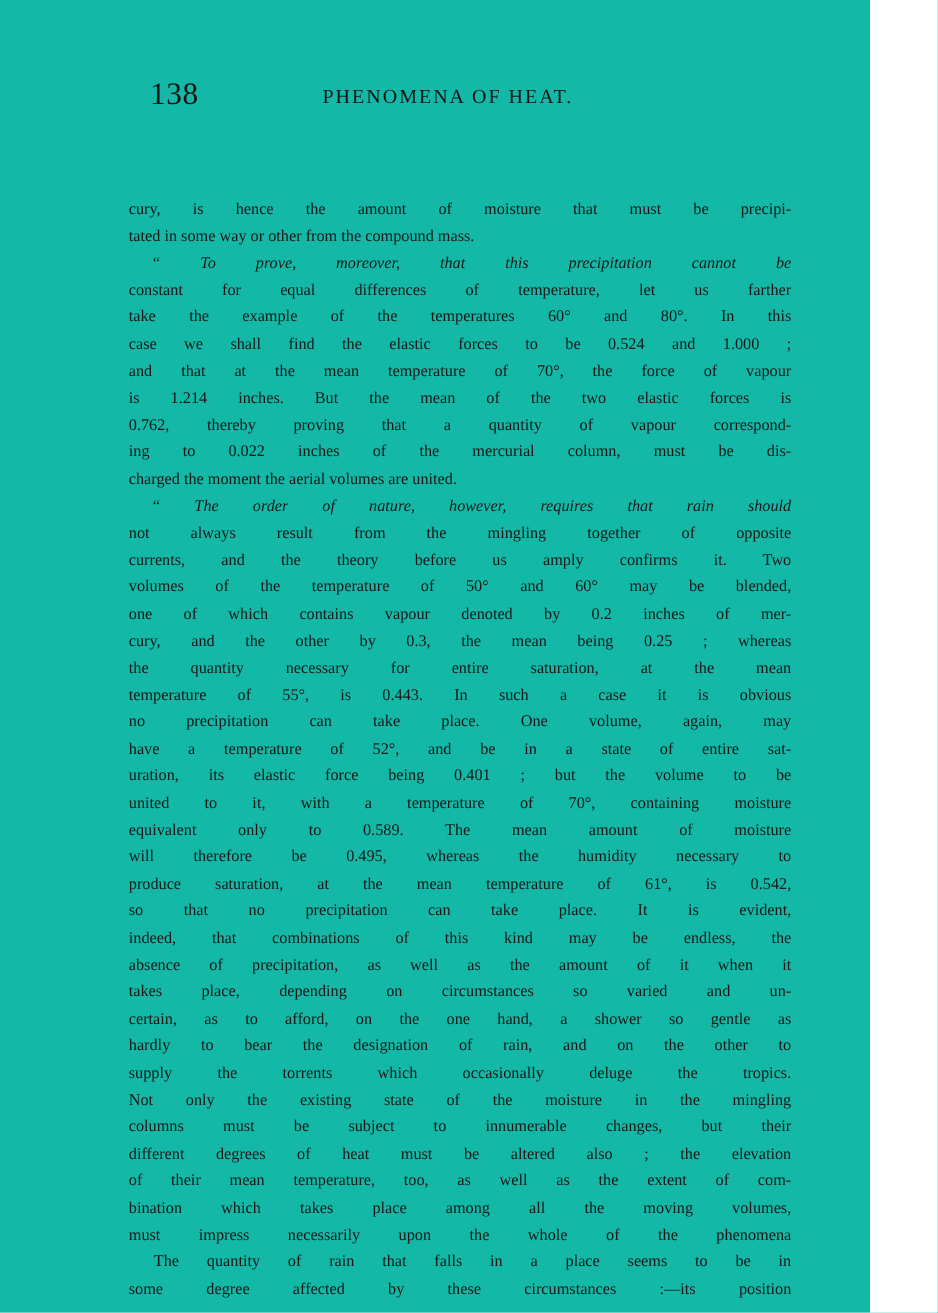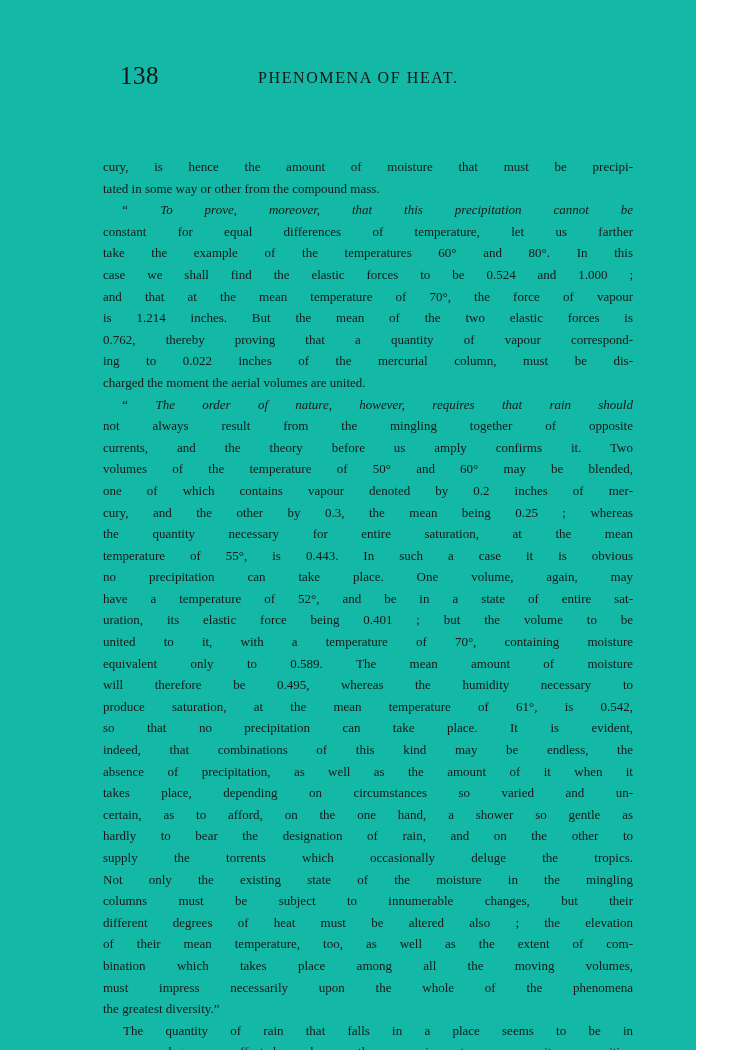--- a/index.html
+++ b/index.html
@@ -120,17 +120,16 @@
       <span class="line">takes place, depending on circumstances so varied and un-</span>
       <span class="line">certain, as to afford, on the one hand, a shower so gentle as</span>
       <span class="line">hardly to bear the designation of rain, and on the other to</span>
       <span class="line">supply the torrents which occasionally deluge the tropics.</span>
       <span class="line">Not only the existing state of the moisture in the mingling</span>
       <span class="line">columns must be subject to innumerable changes, but their</span>
       <span class="line">different degrees of heat must be altered also ; the elevation</span>
       <span class="line">of their mean temperature, too, as well as the extent of com-</span>
       <span class="line">bination which takes place among all the moving volumes,</span>
       <span class="line">must impress necessarily upon the whole of the phenomena</span>
-      <span class="line last">the greatest diversity.”</span>
       <span class="line indent">The quantity of rain that falls in a place seems to be in</span>
       <span class="line">some degree affected by these circumstances :—its position</span>
     </div>
 </div>
 
 </body></html>

